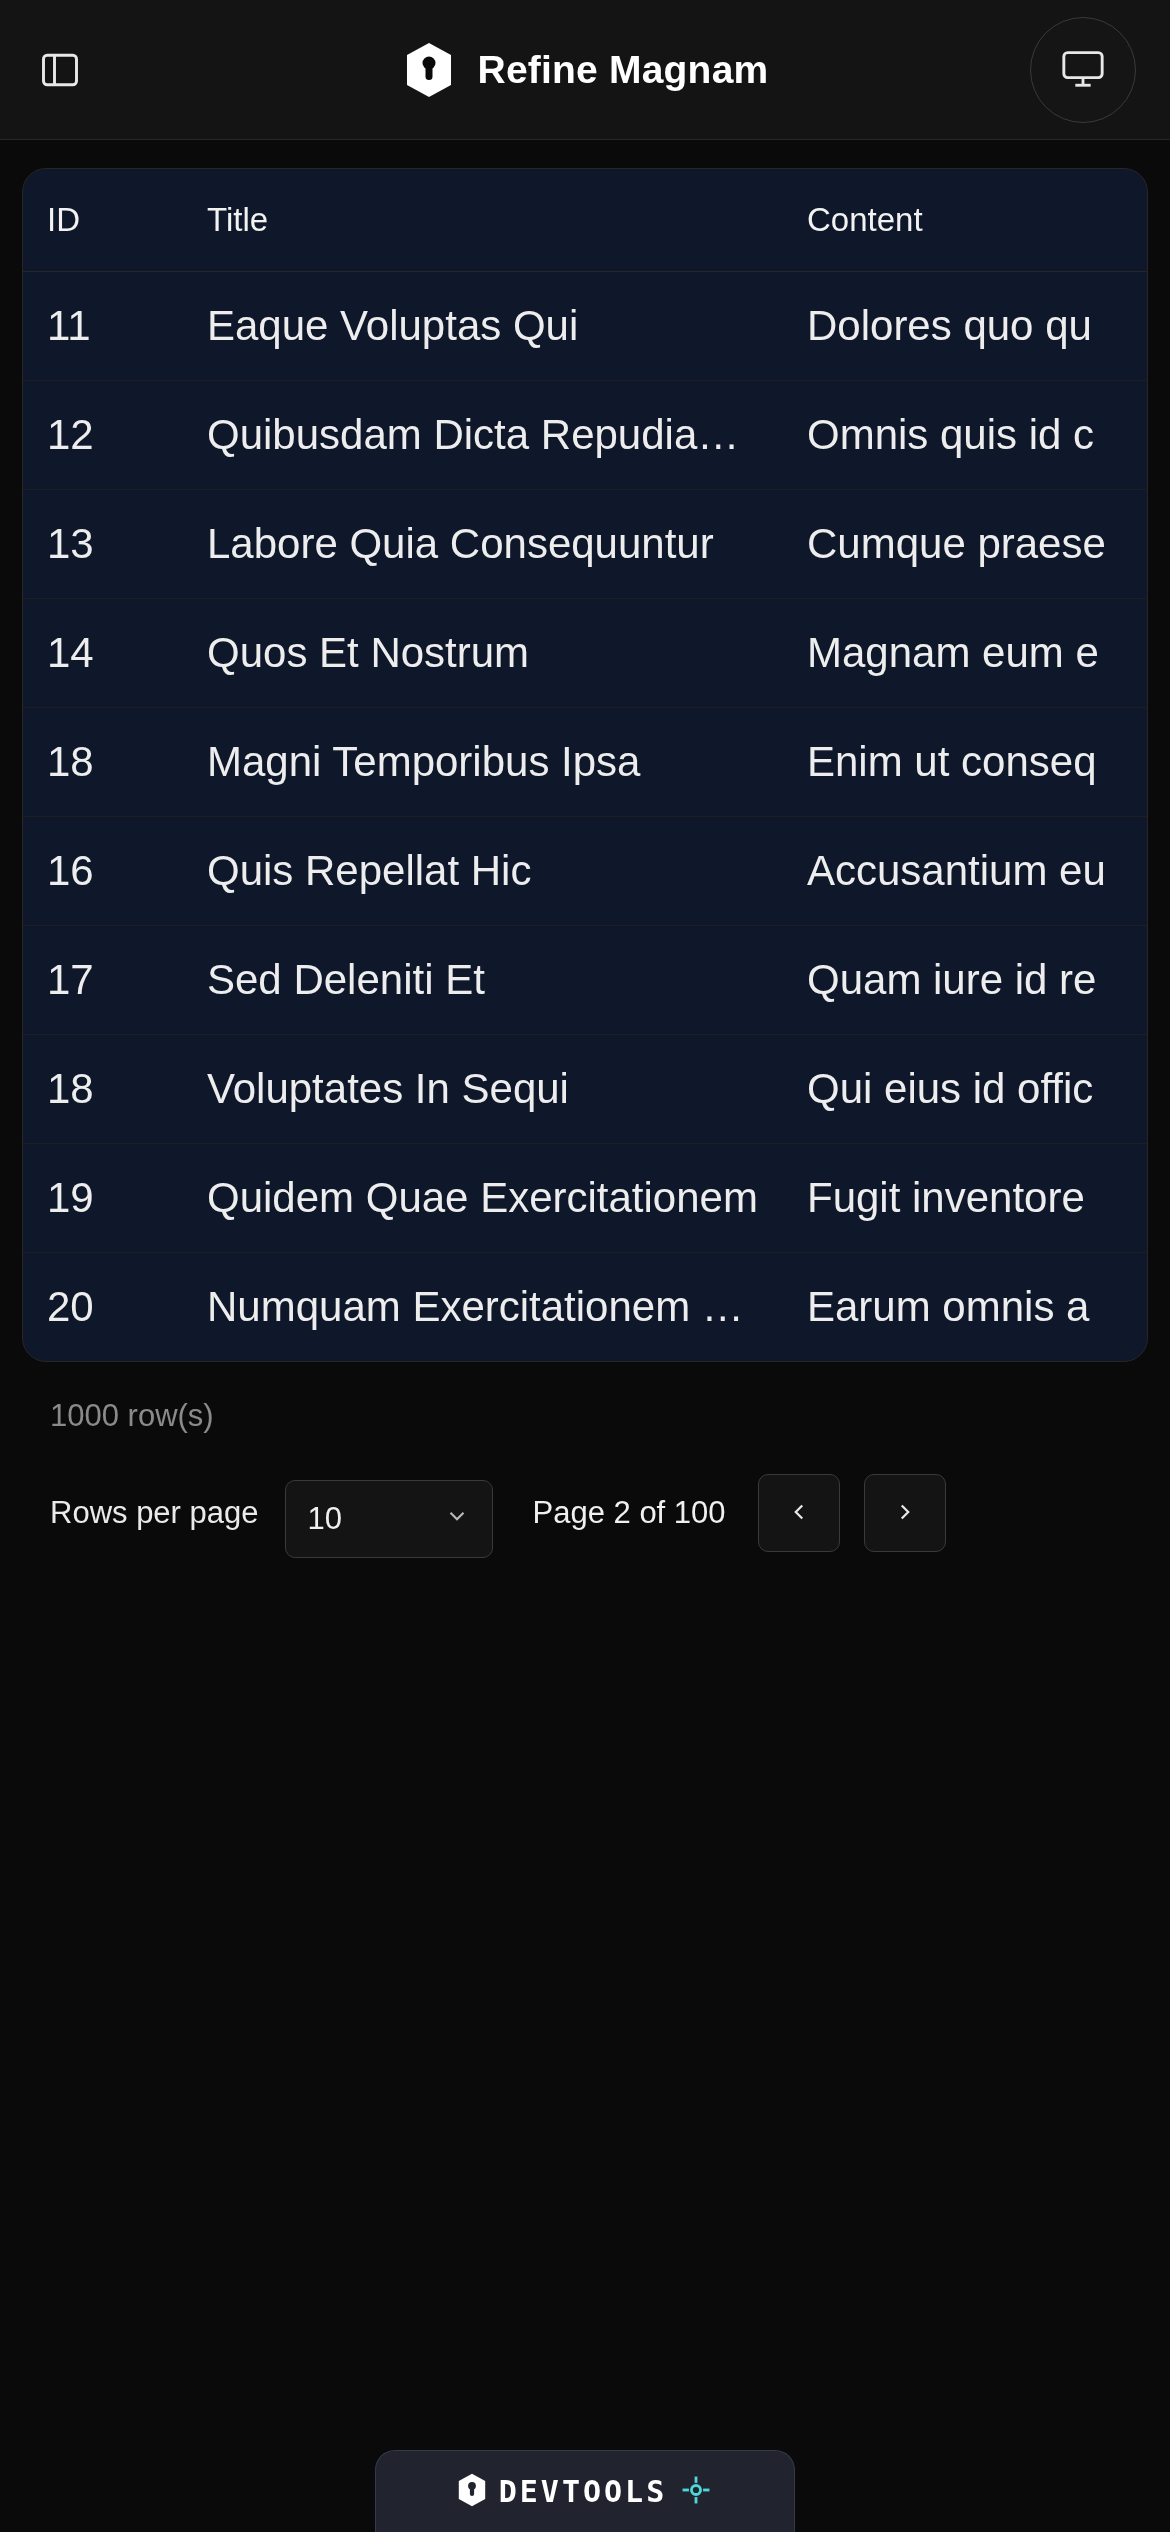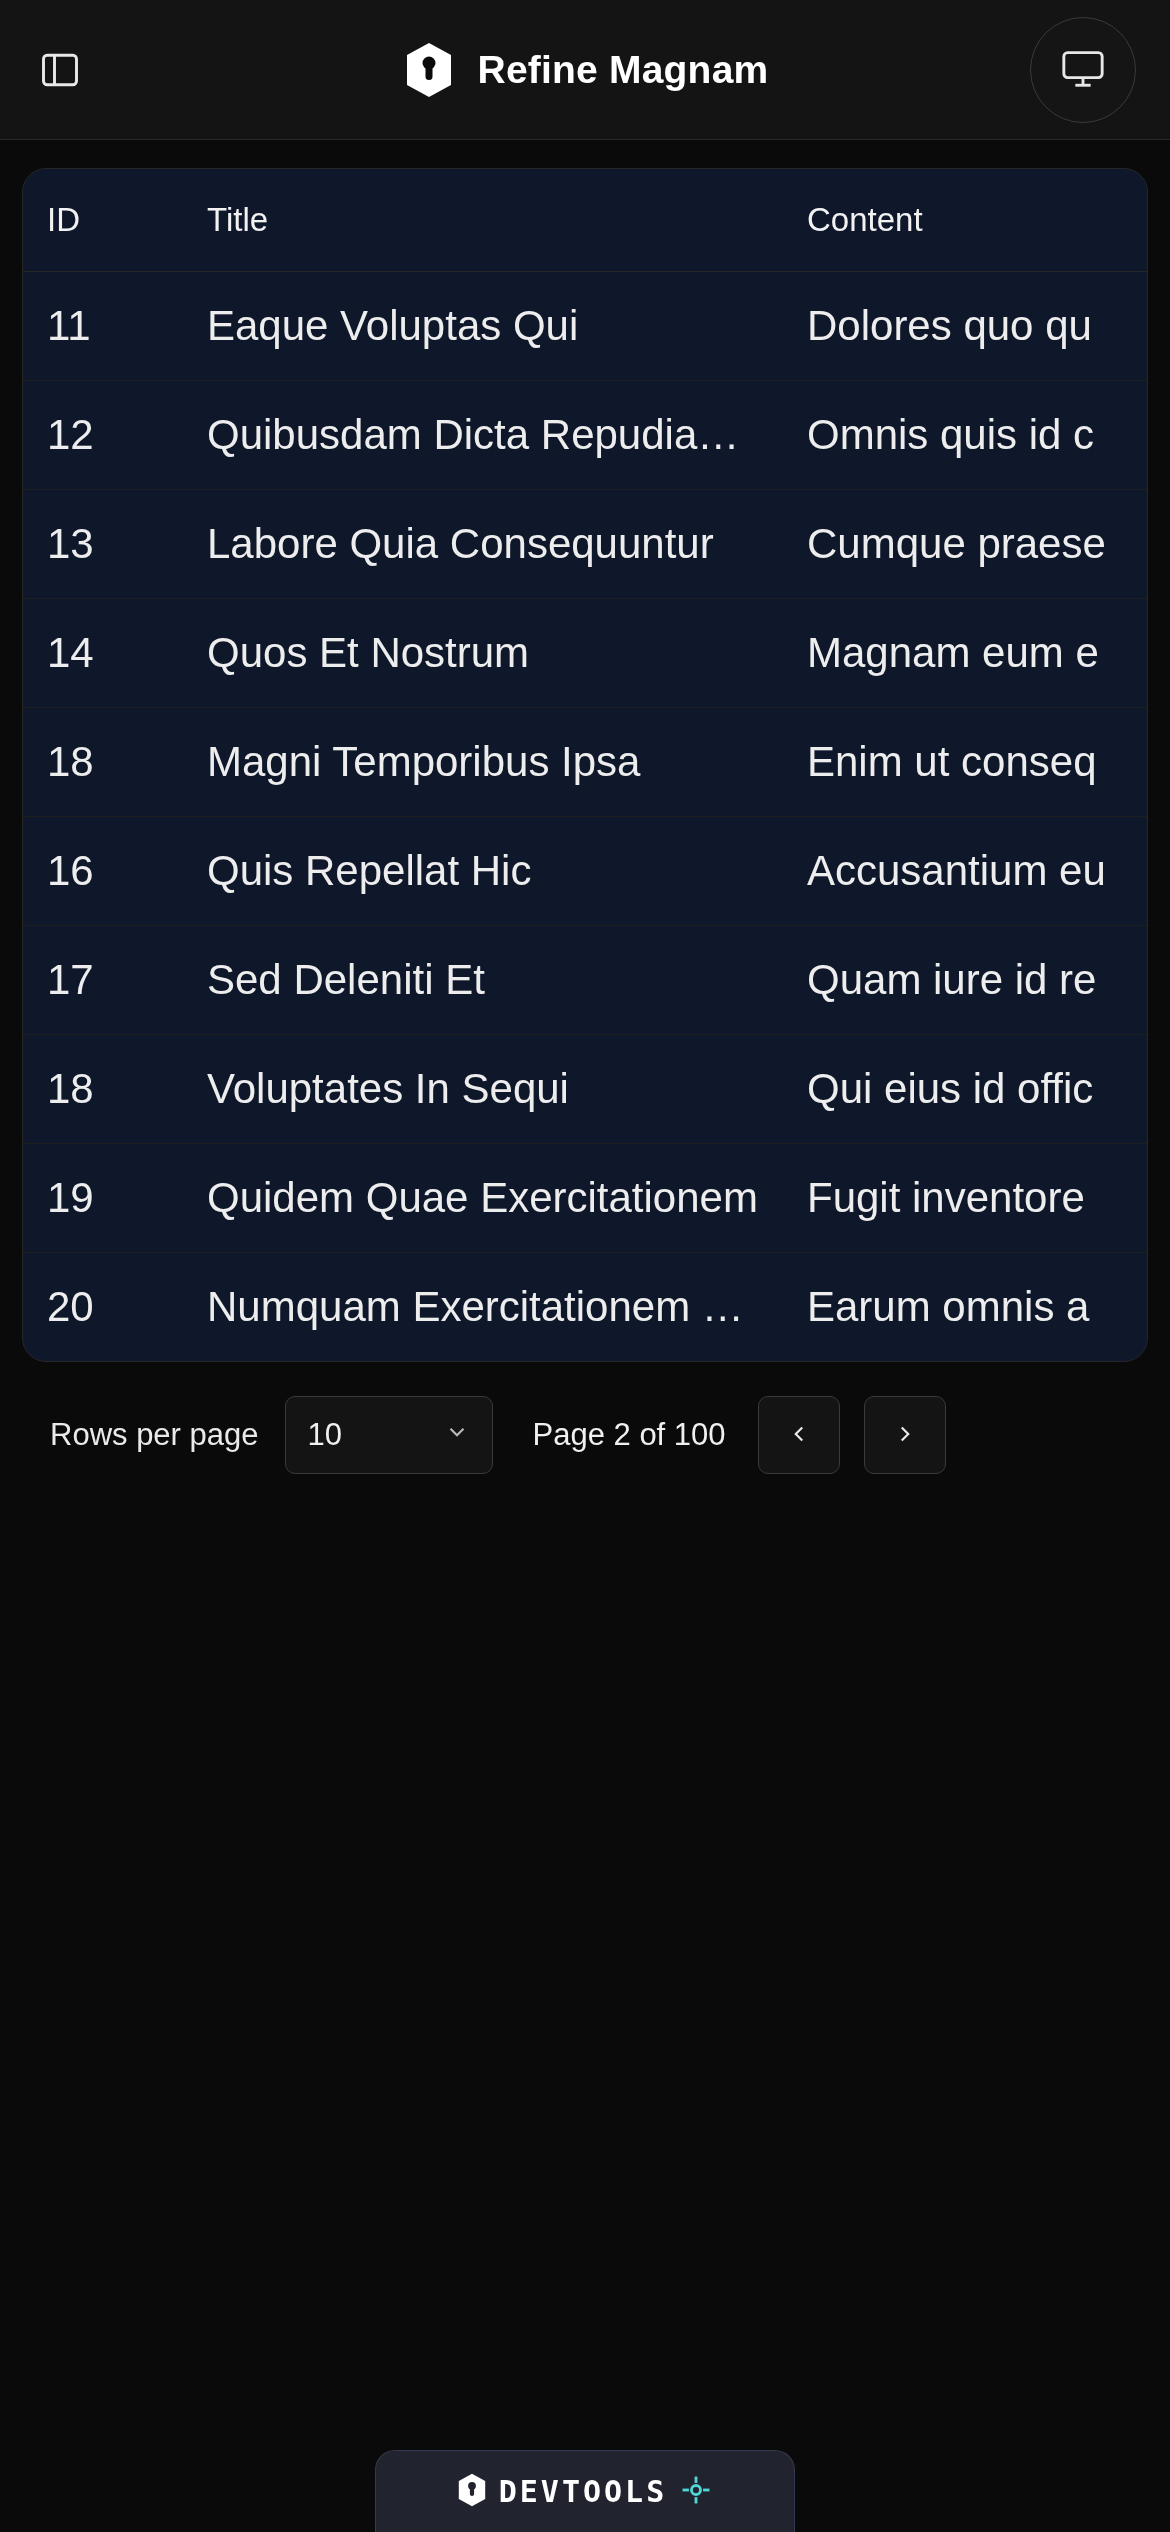--- a/index.html
+++ b/index.html
@@ -118,20 +118,21 @@
     width: 208px;
     height: 78px;
     border: 1px solid #3a3a3a;
     border-radius: 10px;
     background: #141414;
     display: flex;
     align-items: center;
     justify-content: space-between;
     padding: 0 22px;
     cursor: pointer;
+    margin-top: 12px;
   }
   .rows-select span { font-size: 31px; color: #f0f0f0; }
   .page-of {
     margin-left: 40px;
     font-size: 31px;
     color: #f0f0f0;
   }
   .pag-btn {
     width: 82px;
     height: 78px;
@@ -274,20 +275,21 @@
         </tr>
         <tr>
           <td>20</td>
           <td>Numquam Exercitationem …</td>
           <td>Earum omnis a</td>
         </tr>
       </tbody>
     </table>
   </div>
 
+  <div class="row-count">1000 row(s)</div>
 
   <div class="pagination">
     <span class="pag-label">Rows per page</span>
 
     <div class="rows-select">
       <span>10</span>
       <span>
         <svg width="26" height="26" viewBox="0 0 24 24" fill="none" stroke="#b8b8b8" stroke-width="2">
           <polyline points="6 9 12 15 18 9"></polyline>
         </svg>

